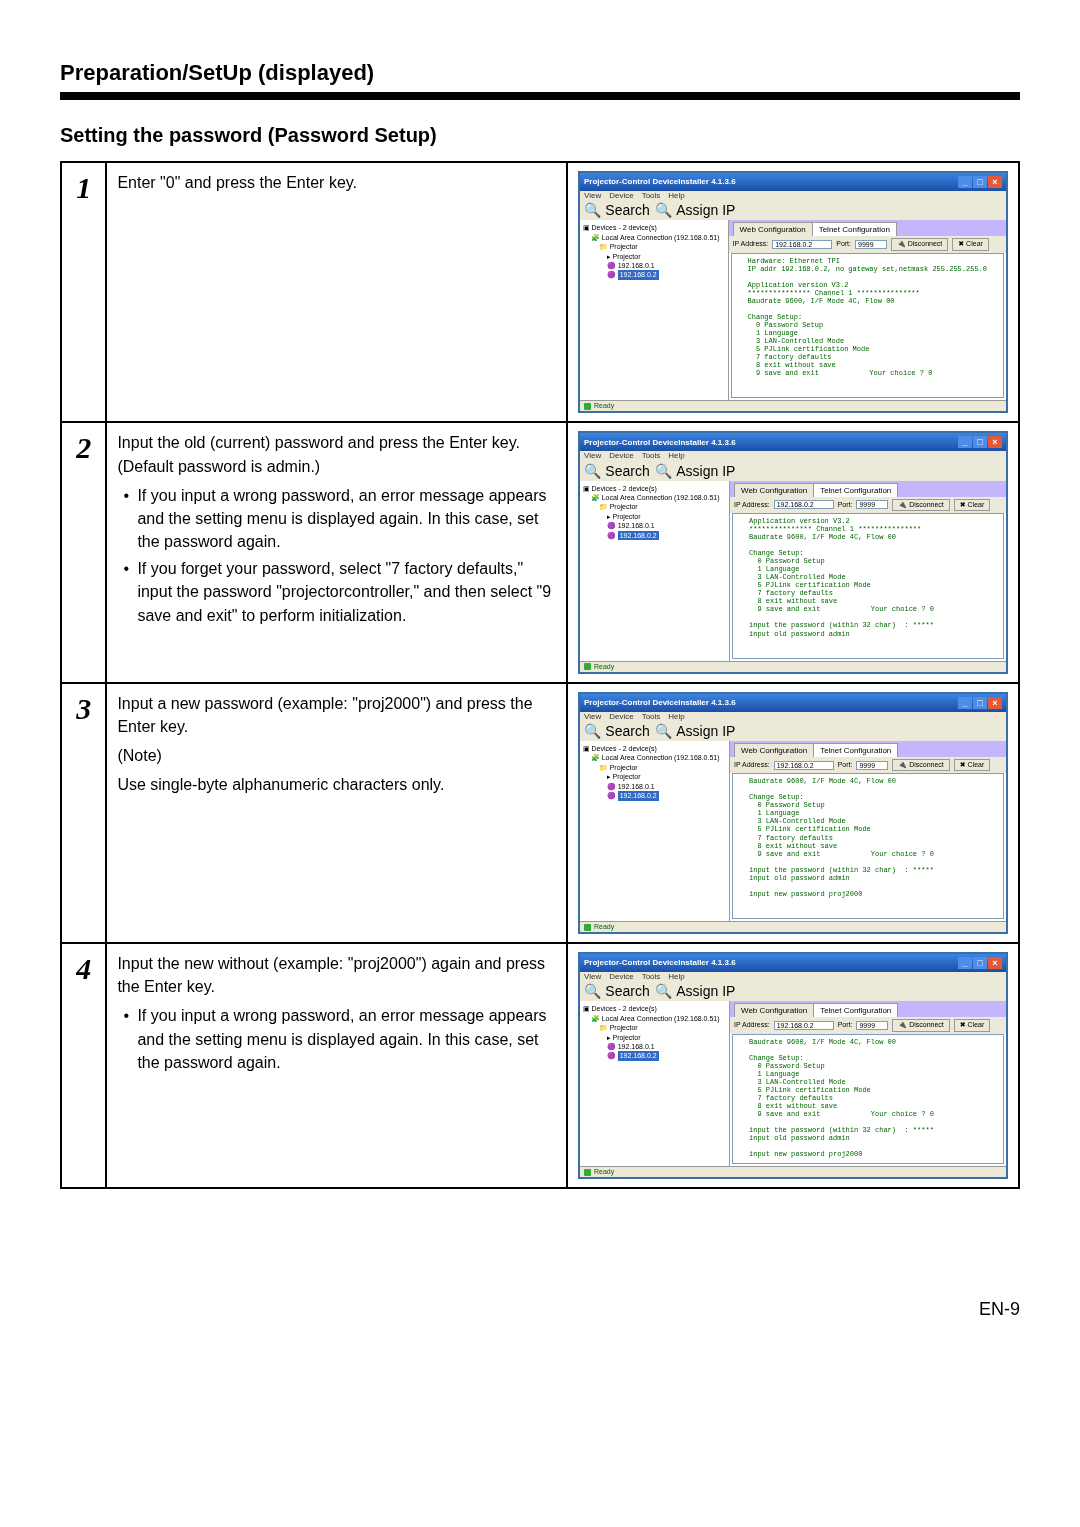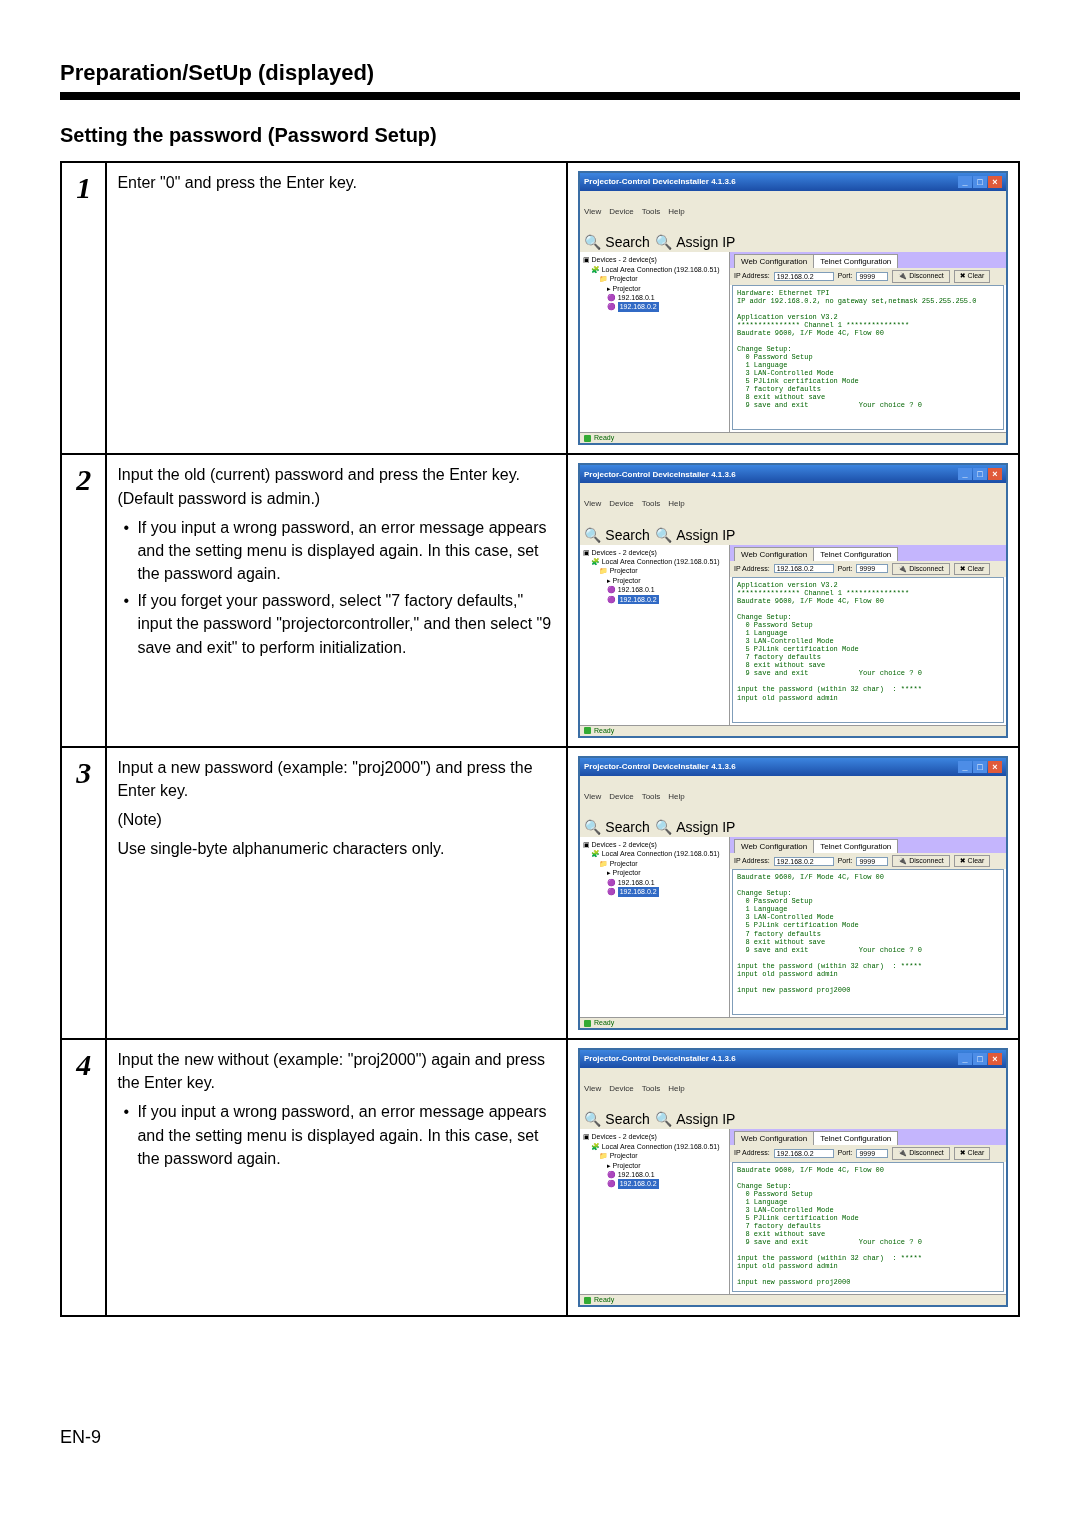--- a/index.html
+++ b/index.html
@@ -14,41 +14,41 @@
 td.instr p{margin-bottom:6px}
 td.instr ul{list-style:none;padding-left:6px}
 td.instr ul li{position:relative;padding-left:14px;margin-bottom:4px}
 td.instr ul li::before{content:"•";position:absolute;left:0;top:0}
 td.shot{background:#fff;padding:10px}
 .win{border:2px solid #3a6ea5;background:#ece9d8;width:430px;margin:0 auto;font-size:8px;line-height:1.15}
 .titlebar{background:linear-gradient(180deg,#3c85e0,#1b4da6);color:#fff;padding:3px 4px;display:flex;justify-content:space-between;align-items:center}
 .titlebar .t{font-weight:700;font-size:8px}
 .wbtns span{display:inline-block;width:14px;height:12px;margin-left:1px;text-align:center;font-weight:700;line-height:12px;color:#fff;font-size:9px}
 .wmin{background:#4d8de7}.wmax{background:#4d8de7}.wclose{background:#e05a3a}
-.menubar{background:#ece9d8;padding:16px 4px;font-size:8px;color:#333}
+.menubar{background:#ece9d8;padding:0 4px;font-size:8px;color:#333}
 .menubar span{margin-right:8px}
 .toolbar{background:#ece9d8;padding:2px 4px;font-size:14px}
 .toolbar span{margin-right:6px}
 .body2{display:flex;height:var(--h,150px);background:#fff}
 .tree{width:150px;border-right:1px solid #999;background:#fff;padding:3px;font-size:7px;line-height:1.35;overflow:hidden}
 .tree .ind1{padding-left:8px}
 .tree .ind2{padding-left:16px}
 .tree .ind3{padding-left:24px}
 .tree .hl{background:#316ac5;color:#fff;display:inline-block;padding:0 2px}
 .right{flex:1;display:flex;flex-direction:column}
 .tabs{padding:2px 4px 0;font-size:8px;background:#c4b5fd}
 .tabs span{display:inline-block;padding:2px 6px;border:1px solid #999;border-bottom:none;background:#fff;margin-right:-1px}
 .tabs span.inactive{background:#ece9d8}
 .addrline{background:#ece9d8;padding:2px 4px;font-size:7px;display:flex;align-items:center;gap:4px}
 .addrline input{font-size:7px;width:60px;border:1px solid #7f9db9;background:#fff;padding:0 2px}
 .addrline .btn{display:inline-block;padding:1px 5px;border:1px solid #999;background:#ece9d8;font-size:7px}
-.term{flex:1;background:#fff;border:1px solid #7f9db9;margin:0 2px 2px;padding:3px 4px;font-family:"Courier New",monospace;font-size:7px;color:#006400;white-space:pre;overflow:hidden}
+.term{flex:1;background:#fff;border:1px solid #7f9db9;margin:0 2px 2px;padding:3px 16px;font-family:"Courier New",monospace;font-size:7px;color:#006400;white-space:pre;overflow:hidden}
 .status{background:#ece9d8;border-top:1px solid #999;padding:1px 4px;font-size:7px;color:#006400}
 .status .dot{display:inline-block;width:7px;height:7px;background:#3a3;border-radius:1px;margin-right:3px;vertical-align:middle}
-.footer{text-align:left;margin-top:110px;font-size:18px}
+.footer{text-align:right;margin-top:110px;font-size:18px}
 </style>
 </head>
 <body>
 
 <div class="section-title">Preparation/SetUp (displayed)</div>
 <div class="hr"></div>
 <div class="subtitle">Setting the password (Password Setup)</div>
 
 <table class="steps">
     <tbody id="rows">

